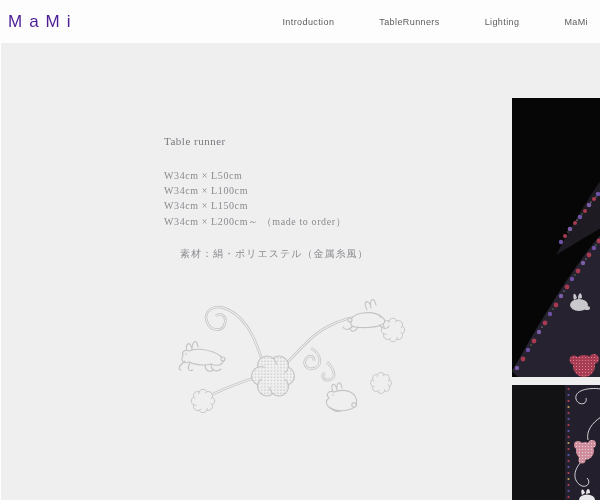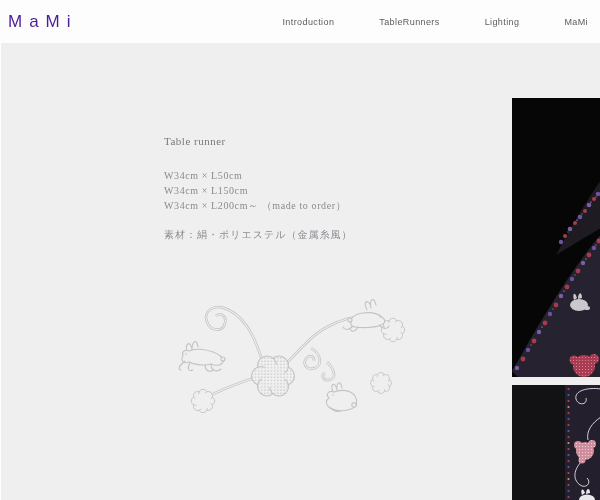--- a/index.html
+++ b/index.html
@@ -15,21 +15,21 @@
   .nav a{font-family:"Liberation Sans","DejaVu Sans",sans-serif;font-size:9px;color:#5c5c60;
          text-decoration:none;letter-spacing:.4px;cursor:pointer;}
   
   .main{position:absolute;left:1px;top:43px;width:600px;height:457px;background:#efeff0;}
   .copy{position:absolute;left:163px;top:92px;color:#8b8b90;}
   .copy h2{margin:0;font-size:11px;font-weight:normal;color:#77777d;letter-spacing:.5px;}
   .jp-name{margin:5px 0 0 0;font-size:10.5px;letter-spacing:2px;}
   .sizes{list-style:none;margin:21px 0 12px 0;padding:0;font-size:10px;letter-spacing:.6px;}
   .sizes li{line-height:15.2px;}
   .specs{margin:12px 0 0 0;font-size:10px;letter-spacing:1px;line-height:18px;}
-  .specs p{margin:0;}
+  .specs p{margin:16px;}
   .illu{position:absolute;left:160px;top:243px;}
   .photo{position:absolute;overflow:hidden;background:#000;}
   .photo svg{display:block;}
   .photo-top{left:511px;top:55px;width:89px;height:279px;}
   .photo-bot{left:511px;top:342px;width:89px;height:158px;background:#121214;}
 </style>
 </head>
 <body>
 
 <div class="page">
@@ -43,20 +43,21 @@
       <a>MaMi</a>
     </div>
   </div>
 
   <div class="main">
 
     <div class="copy">
       <h2>Table runner</h2>
       <ul class="sizes">
         <li>W34cm × L50cm</li>
+        <li>W34cm × L100cm</li>
         <li>W34cm × L150cm</li>
         <li>W34cm × L200cm～ （made to order）</li>
       </ul>
       <div class="specs">
         <p>素材：絹・ポリエステル（金属糸風）</p>
       </div>
     </div>
 
     <svg class="illu" width="260" height="140" viewBox="0 0 260 140">
       <defs>

